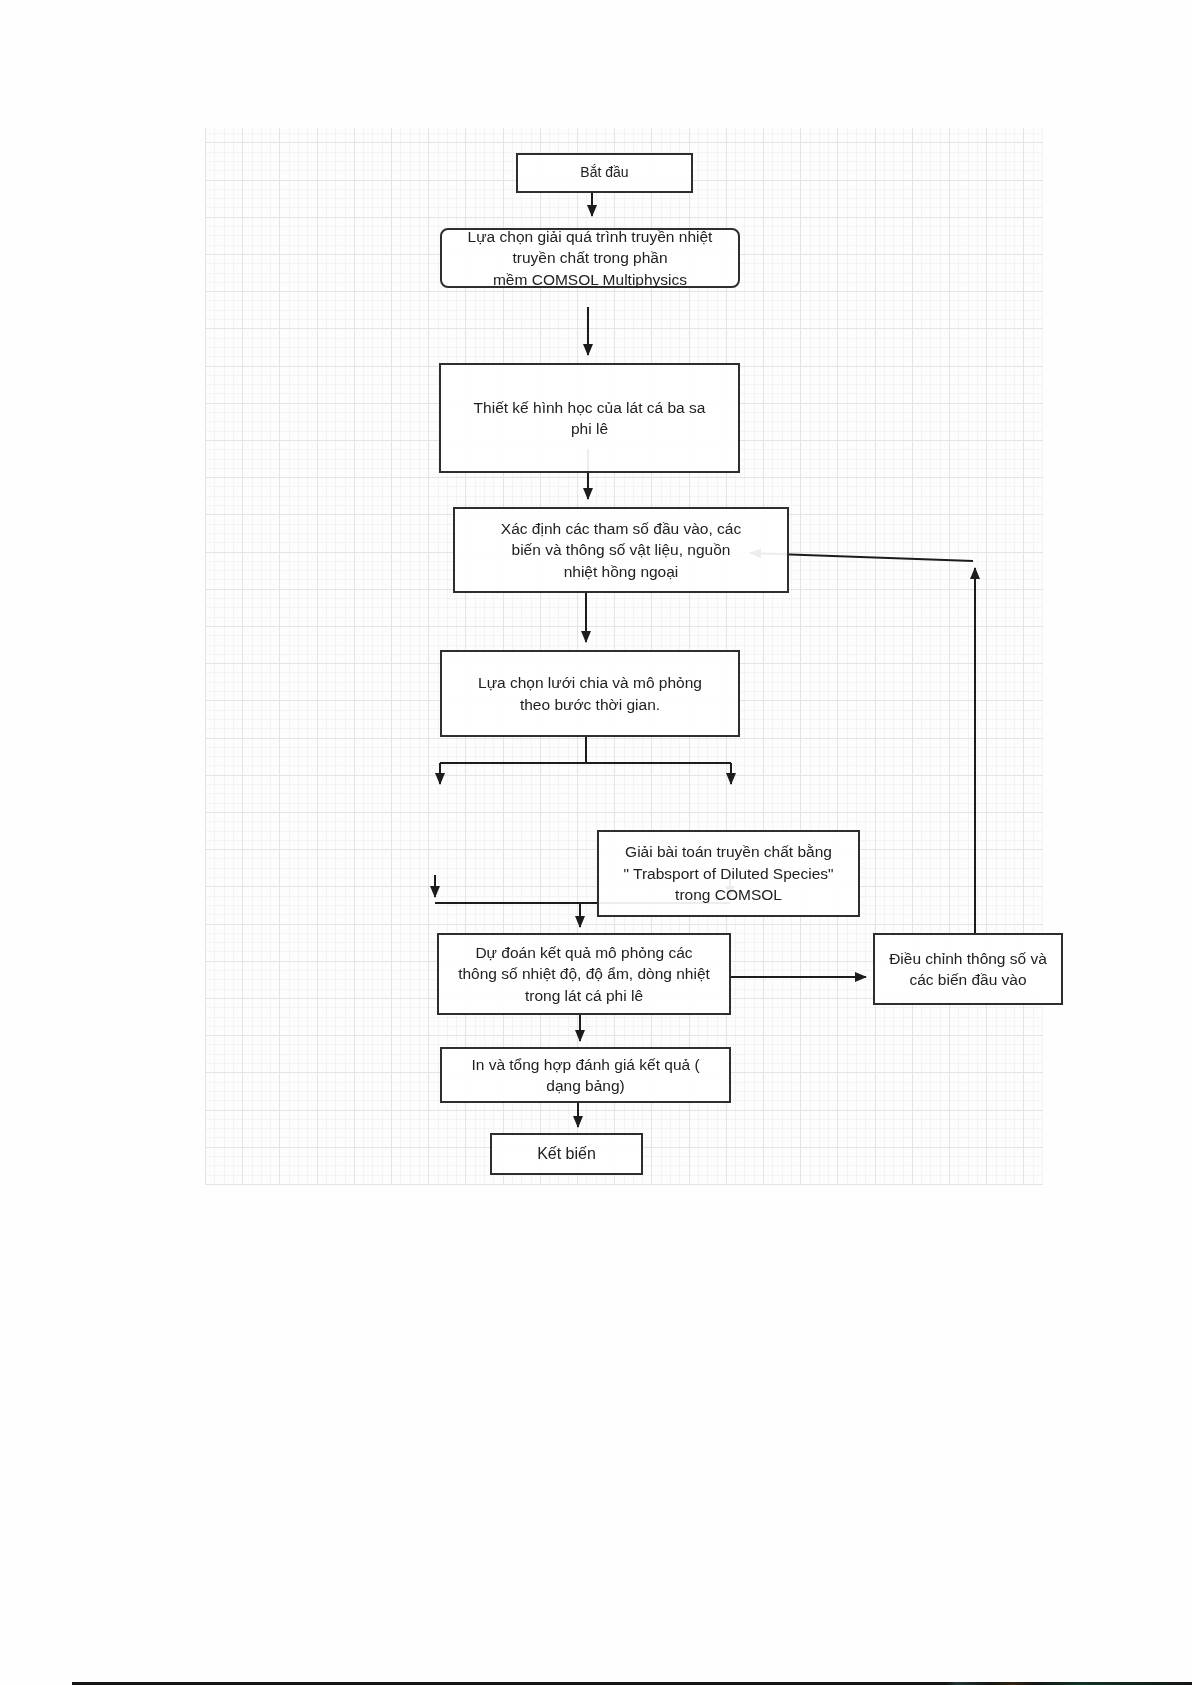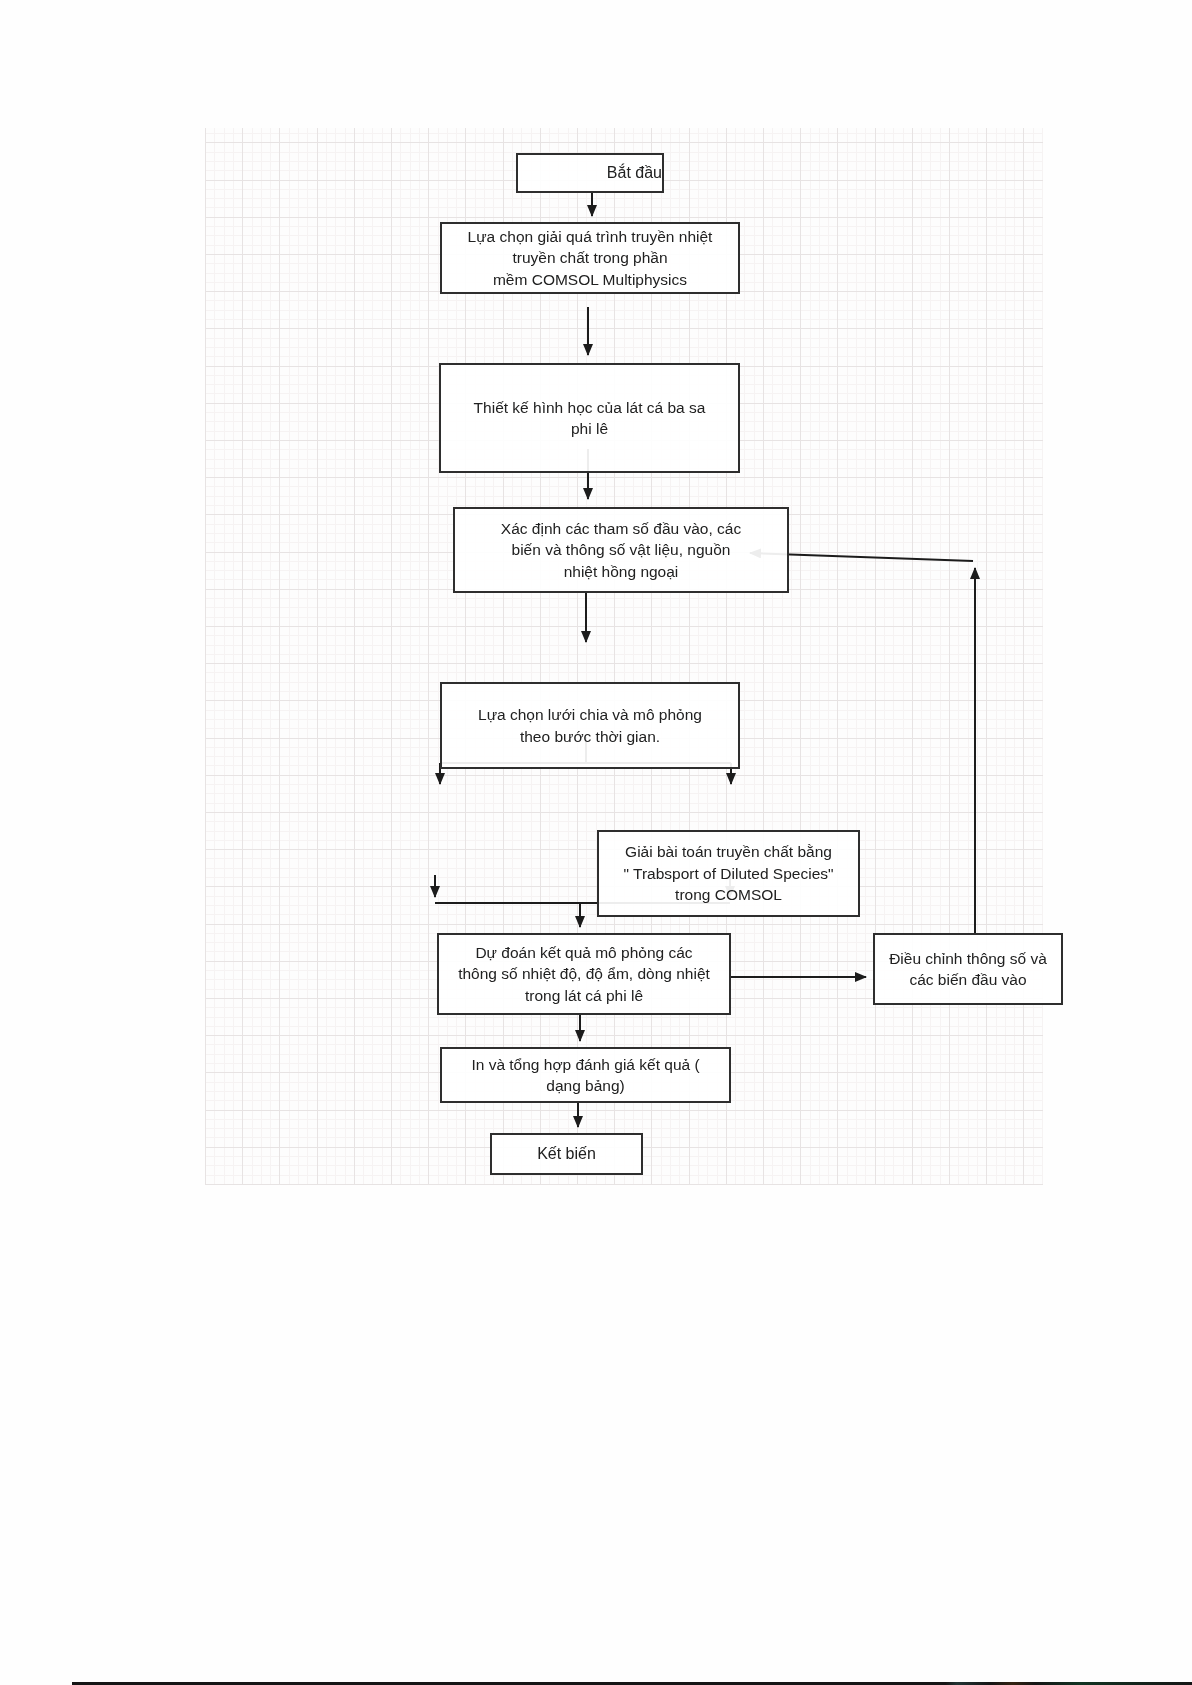--- a/index.html
+++ b/index.html
@@ -39,25 +39,25 @@
     position: absolute;
     border: 2px solid var(--box-border);
     background: rgba(255,255,255,0.92);
     display: flex; align-items: center; justify-content: center;
     text-align: center;
     color: var(--text);
     font-size: 15.5px;
     line-height: 21.5px;
   }
   .node-text { white-space: pre-line; }
-  .n-start    { left: 516px; top: 153px;  width: 148px; height: 40px; font-size: 16px; justify-content: flex-end; }
-  .n-select   { left: 440px; top: 222px;  width: 300px; height: 72px; }
+  .n-start    { left: 516px; top: 153px;  width: 177px; height: 40px; font-size: 14px; }
+  .n-select   { left: 440px; top: 228px;  width: 300px; height: 60px; border-radius: 8px; }
   .n-geometry { left: 439px; top: 363px;  width: 301px; height: 110px; }
   .n-params   { left: 440px; top: 507px;  width: 336px; height: 86px; margin-left: 13px; }
-  .n-mesh     { left: 440px; top: 650px;  width: 300px; height: 87px; margin-top: 32px; }
+  .n-mesh     { left: 440px; top: 650px;  width: 300px; height: 87px; }
   .n-heat     { left: 312px; top: 790px;  width: 246px; height: 85px; }
   .n-mass     { left: 597px; top: 790px;  width: 263px; height: 87px; margin-top: 40px; }
   .n-predict  { left: 437px; top: 933px;  width: 294px; height: 82px; }
   .n-adjust   { left: 873px; top: 933px;  width: 190px; height: 72px; }
   .n-print    { left: 440px; top: 1047px; width: 291px; height: 56px; }
   .n-end      { left: 490px; top: 1133px; width: 153px; height: 42px; font-size: 16px; }
   .scan-line {
     position: absolute;
     left: 72px; right: 0; bottom: 0; height: 3px;
     background: linear-gradient(90deg,

